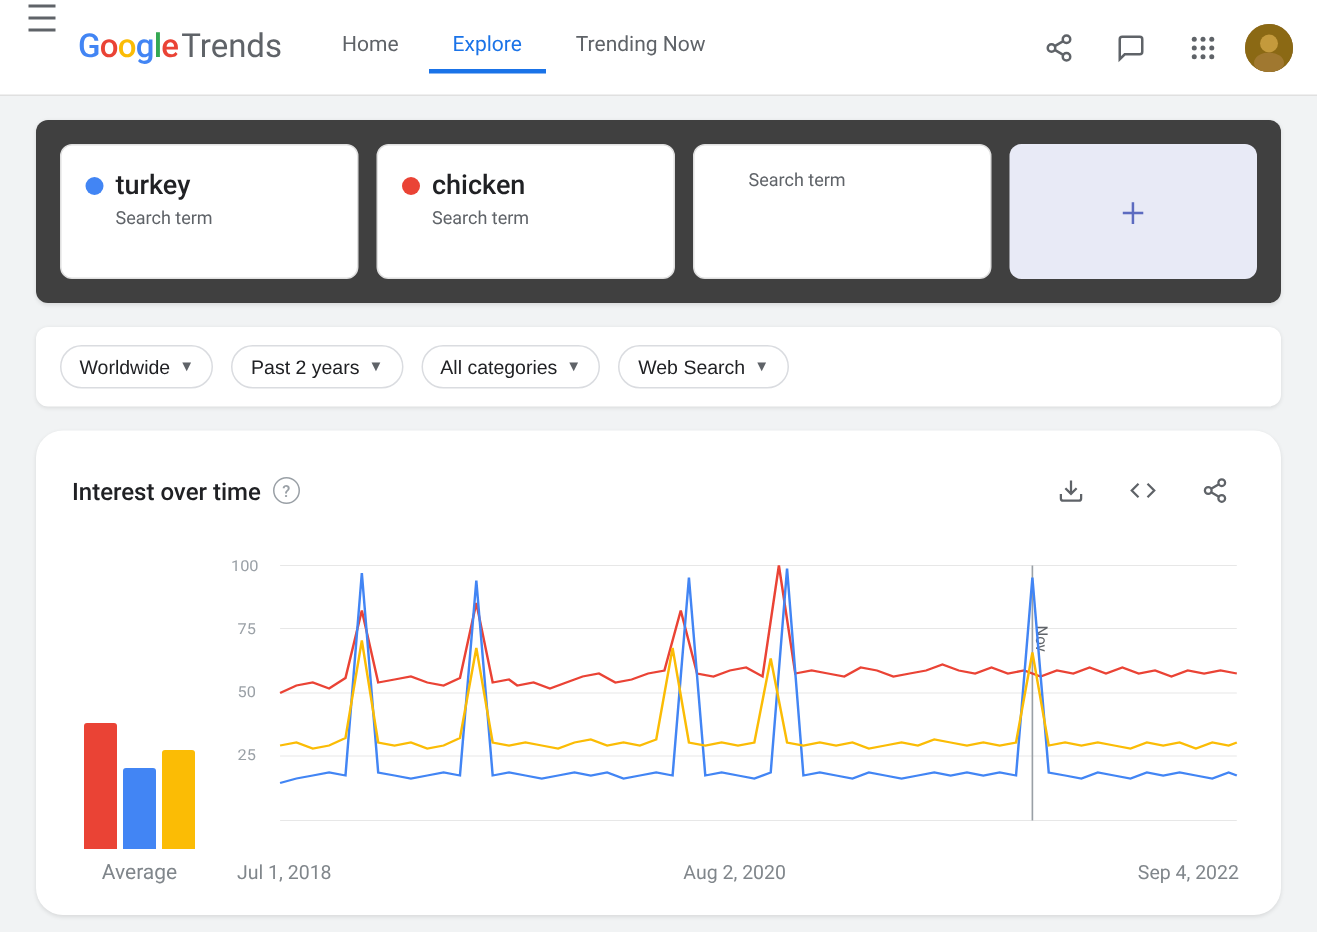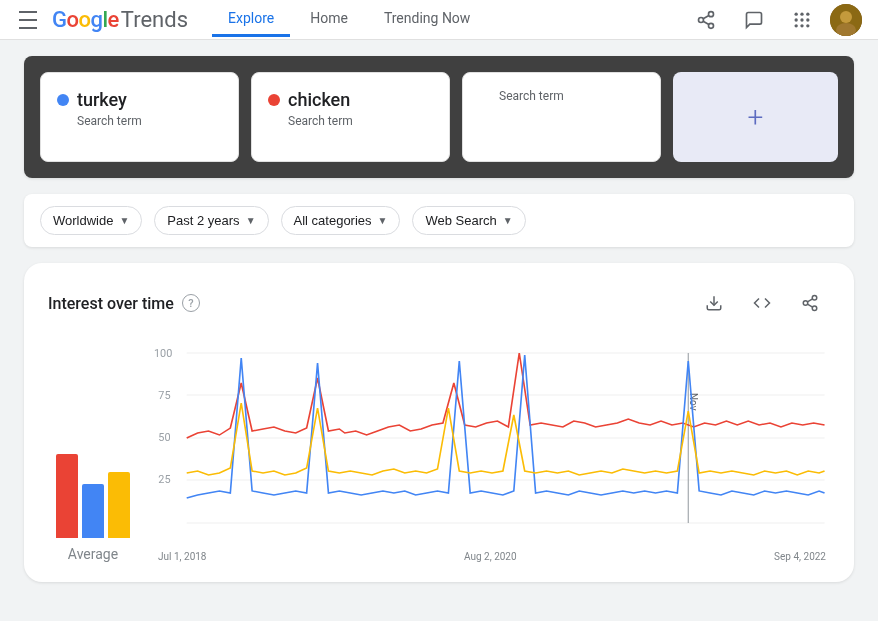--- a/index.html
+++ b/index.html
@@ -8,23 +8,22 @@
       background: #f1f3f4;
       min-height: 621px;
       width: 878px;
       overflow-x: hidden;
     }
 
     
     .header {
       background: #fff;
       display: flex;
-      align-items: center;
       padding: 0 16px;
-      height: 40px;
+      height: 64px;
       border-bottom: 1px solid #e0e0e0;
     }
     .header-menu-icon {
       width: 24px; height: 24px;
       display: flex; flex-direction: column; justify-content: space-around;
       cursor: pointer; margin-right: 12px;
     }
     .header-menu-icon span {
       display: block; width: 18px; height: 2px; background: #5f6368; margin: 0 auto;
     }
@@ -238,42 +237,42 @@
       width: 100%;
       height: 200px;
     }
     .chart-labels {
       display: flex;
       justify-content: space-between;
       margin-top: 4px;
       padding: 0 4px;
     }
     .chart-label {
-      font-size: 10px;
+      font-size: 13px;
       color: #80868b;
     }
   </style>
 </head>
 <body>
 
 <header class="header">
   <div class="header-menu-icon">
     <span></span>
       <span></span>
       <span></span>
   </div>
   <div class="logo">
     <span class="logo-google">
       <span class="g-blue">G</span><span class="g-red">o</span><span class="g-yellow">o</span><span class="g-blue">g</span><span class="g-green">l</span><span class="g-red">e</span>
     </span>
     <span class="logo-trends"> Trends</span>
   </div>
   <nav class="nav">
+    <a class="nav-item">Home</a>
     <a class="nav-item active">Explore</a>
-    <a class="nav-item">Home</a>
     <a class="nav-item">Trending Now</a>
   </nav>
   <div class="header-actions">
     <button class="icon-btn">
       <svg width="20" height="20" viewBox="0 0 24 24" fill="none" stroke="#5f6368" stroke-width="2">
         <circle cx="18" cy="5" r="3"></circle>
           <circle cx="6" cy="12" r="3"></circle>
           <circle cx="18" cy="19" r="3"></circle>
         <line x1="8.59" y1="13.51" x2="15.42" y2="17.49"></line>
           <line x1="15.41" y1="6.51" x2="8.59" y2="10.49"></line>

